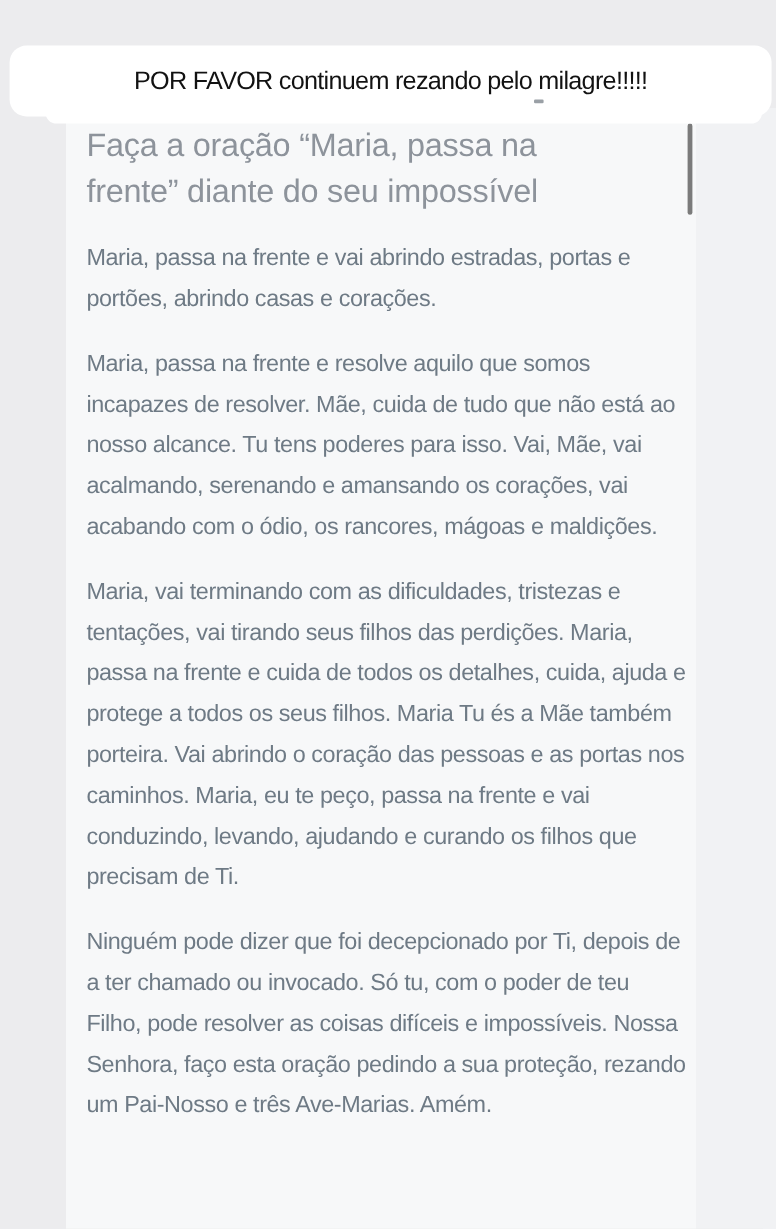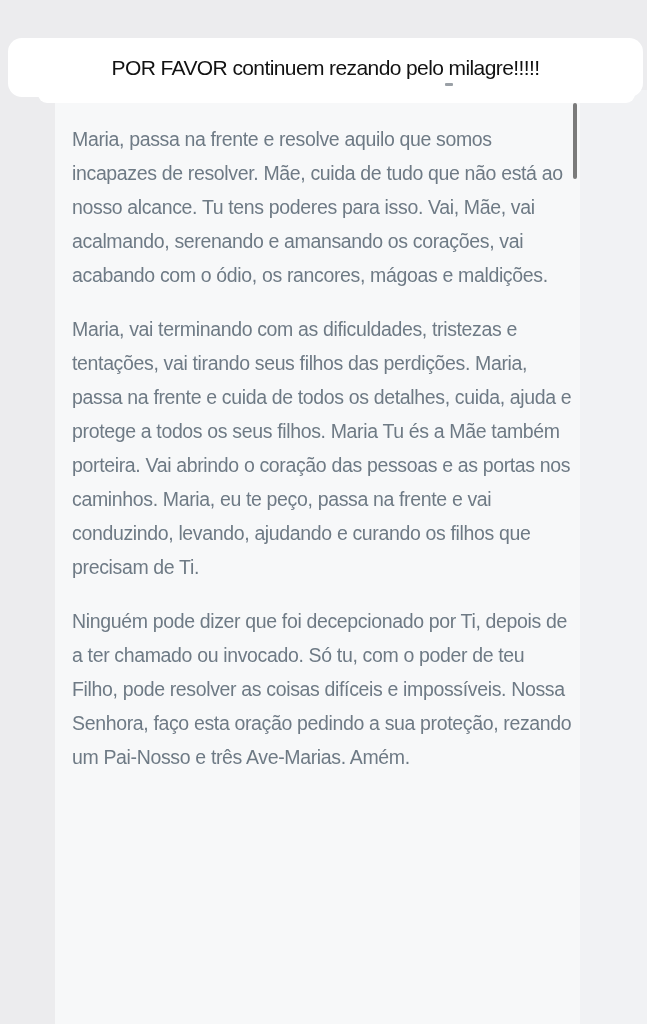--- a/index.html
+++ b/index.html
@@ -124,18 +124,20 @@
   <div class="right-strip"></div>
   <div class="scrollbar-thumb"></div>
 
   <div class="headline-box">
     <span class="headline-text">POR FAVOR continuem rezando pelo milagre!!!!!</span>
   </div>
 
   <div class="dash-mark"></div>
 
   <div class="content">
+    <h1 class="page-title">Faça a oração “Maria, passa na frente” diante do seu impossível</h1>
+    <p>Maria, passa na frente e vai abrindo estradas, portas e portões, abrindo casas e corações.</p>
     <p>Maria, passa na frente e resolve aquilo que somos incapazes de resolver. Mãe, cuida de tudo que não está ao nosso alcance. Tu tens poderes para isso. Vai, Mãe, vai acalmando, serenando e amansando os corações, vai acabando com o ódio, os rancores, mágoas e maldições.</p>
     <p>Maria, vai terminando com as dificuldades, tristezas e tentações, vai tirando seus filhos das perdições. Maria, passa na frente e cuida de todos os detalhes, cuida, ajuda e protege a todos os seus filhos. Maria Tu és a Mãe também porteira. Vai abrindo o coração das pessoas e as portas nos caminhos. Maria, eu te peço, passa na frente e vai conduzindo, levando, ajudando e curando os filhos que precisam de Ti.</p>
     <p>Ninguém pode dizer que foi decepcionado por Ti, depois de a ter chamado ou invocado. Só tu, com o poder de teu Filho, pode resolver as coisas difíceis e impossíveis. Nossa Senhora, faço esta oração pedindo a sua proteção, rezando um Pai-Nosso e três Ave-Marias. Amém.</p>
   </div>
 
 </div>
 
 </body></html>

